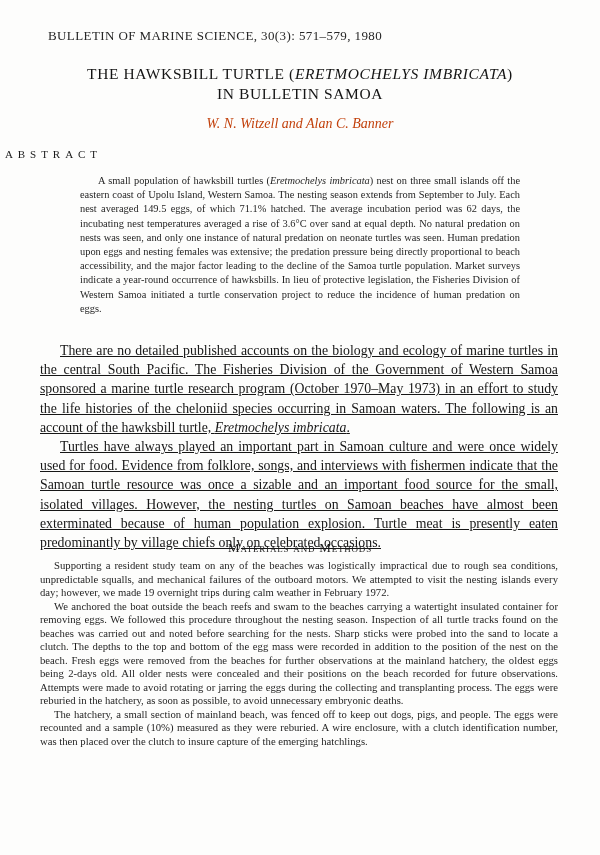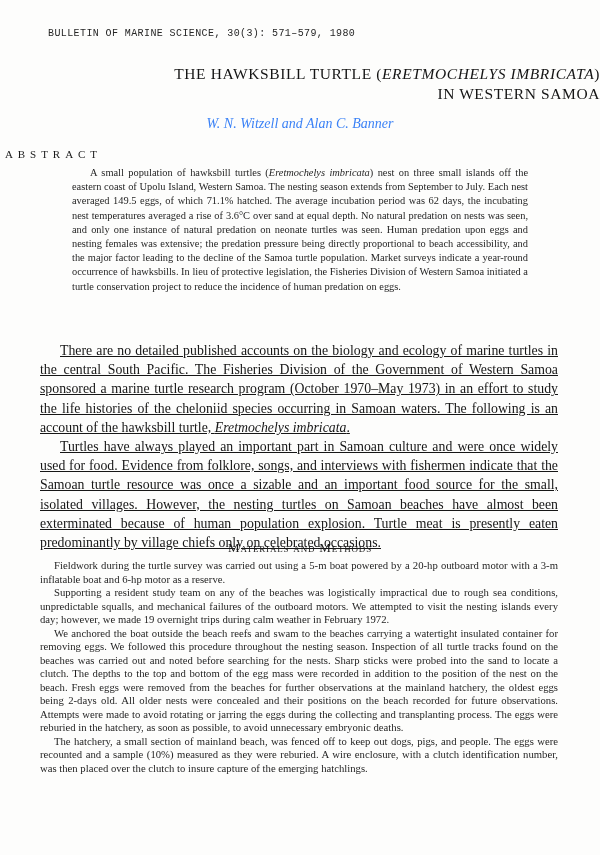--- a/index.html
+++ b/index.html
@@ -14,46 +14,45 @@
     margin: 0 auto;
     background: #fdfdfc;
     color: #1c1c1c;
     font-family: "Liberation Serif", "DejaVu Serif", serif;
     overflow: hidden;
   }
   .running-header {
     position: absolute;
     top: 28px;
     left: 48px;
-    font-size: 10px;
+    font-size: 13px;
     letter-spacing: 0.4px;
     color: #262626;
-    font-family: Liberation Mono, monospace;
   }
   .title-block {
     position: absolute;
     top: 64px;
     left: 0;
     width: 100%;
-    text-align: right;
+    text-align: center;
     font-size: 15.5px;
     line-height: 20px;
     letter-spacing: 0.6px;
     color: #141414;
   }
   .title-block em { font-style: italic; }
   .authors {
     position: absolute;
     top: 116px;
     left: 0;
     width: 100%;
     text-align: center;
     font-style: italic;
     font-size: 14px;
-    color: #3b82f6;
+    color: #c2410c;
   }
   .abstract-heading {
     position: absolute;
     top: 148px;
     left: 0;
     width: 100%;
     text-align: left;
     font-size: 11px;
     letter-spacing: 0.45em;
     text-indent: 0.45em;
@@ -62,21 +61,21 @@
   .abstract-body {
     position: absolute;
     top: 162px;
     left: 68px;
     width: 464px;
     font-size: 10.4px;
     line-height: 14.2px;
     text-align: justify;
     color: #1f1f1f;
   }
-  .abstract-body p { margin: 4px; text-indent: 18px; }
+  .abstract-body p { margin: 12px; text-indent: 18px; }
   .intro {
     position: absolute;
     top: 341px;
     left: 40px;
     width: 518px;
     font-size: 13.8px;
     line-height: 19.2px;
     text-align: justify;
     color: #161616;
   }
@@ -115,39 +114,38 @@
 </style>
 </head>
 <body>
 
 <div class="page">
 
   <div class="running-header">BULLETIN OF MARINE SCIENCE, 30(3): 571–579, 1980</div>
 
   <div class="title-block">
     <span>THE HAWKSBILL TURTLE (</span><em>ERETMOCHELYS IMBRICATA</em><span>)</span><br>
-    <span>IN WESTERN SAMOA</span>
+    <span>IN BULLETIN SAMOA</span>
   </div>
 
   <div class="authors">W. N. Witzell and Alan C. Banner</div>
 
   <div class="abstract-heading">ABSTRACT</div>
 
   <div class="abstract-body">
     <p><span>A small population of hawksbill turtles (</span><em>Eretmochelys imbricata</em><span>) nest on three small islands off the eastern coast of Upolu Island, Western Samoa. The nesting season extends from September to July. Each nest averaged 149.5 eggs, of which 71.1% hatched. The average incubation period was 62 days, the incubating nest temperatures averaged a rise of 3.6°C over sand at equal depth. No natural predation on nests was seen, and only one instance of natural predation on neonate turtles was seen. Human predation upon eggs and nesting females was extensive; the predation pressure being directly proportional to beach accessibility, and the major factor leading to the decline of the Samoa turtle population. Market surveys indicate a year-round occurrence of hawksbills. In lieu of protective legislation, the Fisheries Division of Western Samoa initiated a turtle conservation project to reduce the incidence of human predation on eggs.</span></p>
   </div>
 
   <div class="intro">
     <p><span>There are no detailed published accounts on the biology and ecology of marine turtles in the central South Pacific. The Fisheries Division of the Government of Western Samoa sponsored a marine turtle research program (October 1970–May 1973) in an effort to study the life histories of the cheloniid species occurring in Samoan waters. The following is an account of the hawksbill turtle, </span><em>Eretmochelys imbricata</em><span>.</span></p>
     <p>Turtles have always played an important part in Samoan culture and were once widely used for food. Evidence from folklore, songs, and interviews with fishermen indicate that the Samoan turtle resource was once a sizable and an important food source for the small, isolated villages. However, the nesting turtles on Samoan beaches have almost been exterminated because of human population explosion. Turtle meat is presently eaten predominantly by village chiefs only on celebrated occasions.</p>
   </div>
 
   <div class="methods-heading">Materials and Methods</div>
 
   <div class="methods-body">
-    <p>Fieldwork during the turtle survey was carried out using a 5-m boat powered by a 20-hp outboard motor with a 3-m inflatable boat and 6-hp motor as a reserve.</p>
     <p>Supporting a resident study team on any of the beaches was logistically impractical due to rough sea conditions, unpredictable squalls, and mechanical failures of the outboard motors. We attempted to visit the nesting islands every day; however, we made 19 overnight trips during calm weather in February 1972.</p>
     <p>We anchored the boat outside the beach reefs and swam to the beaches carrying a watertight insulated container for removing eggs. We followed this procedure throughout the nesting season. Inspection of all turtle tracks found on the beaches was carried out and noted before searching for the nests. Sharp sticks were probed into the sand to locate a clutch. The depths to the top and bottom of the egg mass were recorded in addition to the position of the nest on the beach. Fresh eggs were removed from the beaches for further observations at the mainland hatchery, the oldest eggs being 2-days old. All older nests were concealed and their positions on the beach recorded for future observations. Attempts were made to avoid rotating or jarring the eggs during the collecting and transplanting process. The eggs were reburied in the hatchery, as soon as possible, to avoid unnecessary embryonic deaths.</p>
     <p>The hatchery, a small section of mainland beach, was fenced off to keep out dogs, pigs, and people. The eggs were recounted and a sample (10%) measured as they were reburied. A wire enclosure, with a clutch identification number, was then placed over the clutch to insure capture of the emerging hatchlings.</p>
   </div>
 
 
 </div>
 
 </body></html>

